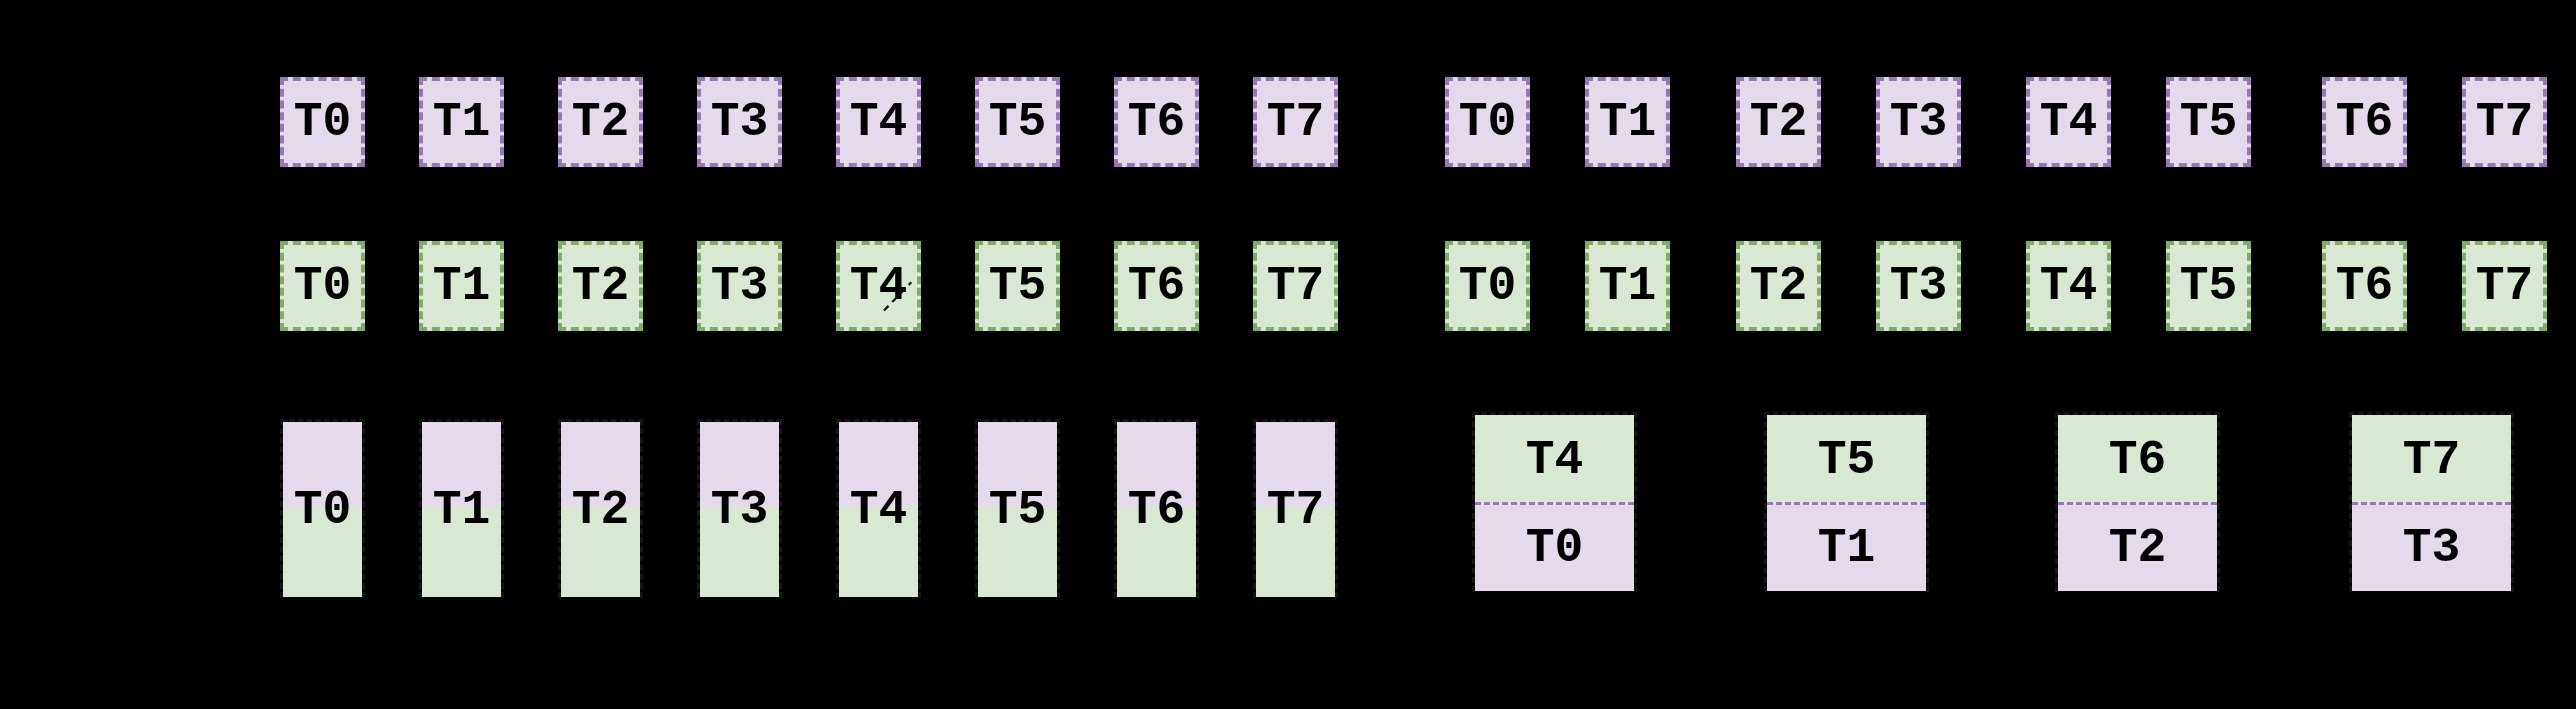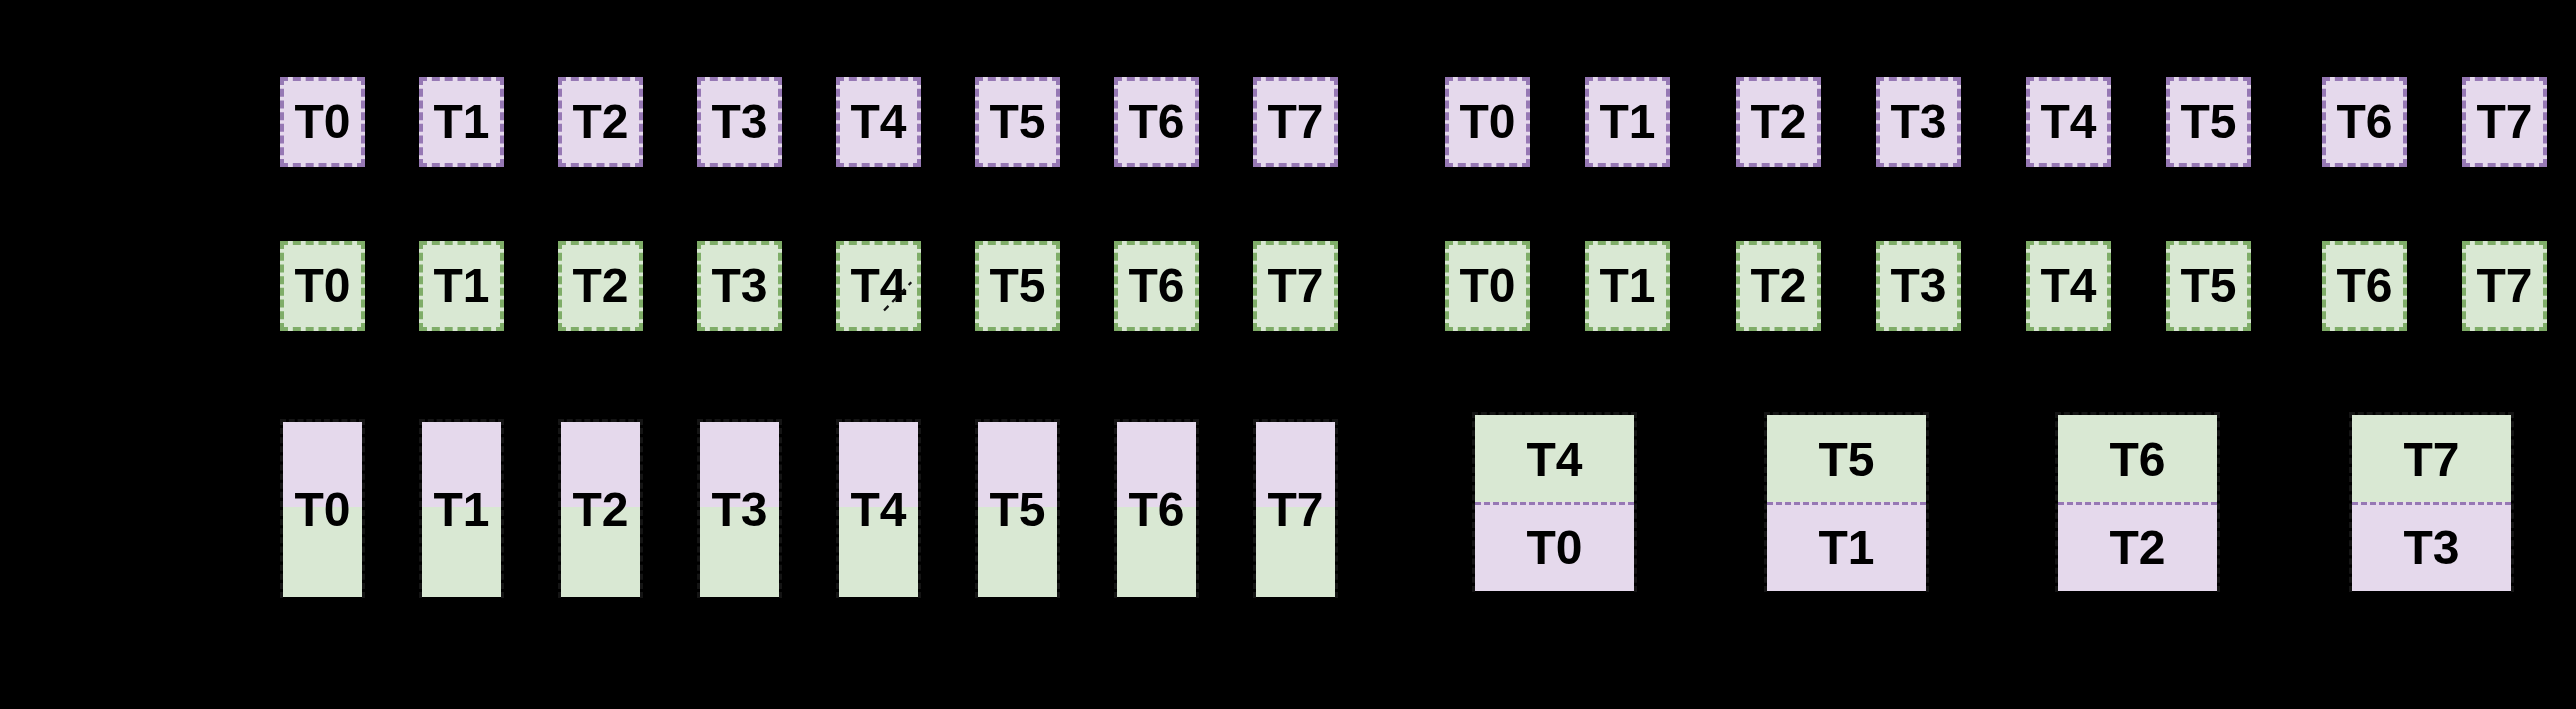--- a/index.html
+++ b/index.html
@@ -33,21 +33,21 @@
     display:flex;align-items:center;justify-content:center;
     font-size:48px;font-weight:bold;color:var(--label,#000);line-height:1;
   }
   .stack-green{background:var(--gfill);border-bottom:2.7px solid var(--divsolid);}
   .stack-purple{background:var(--pfill);border-top:3.6px dashed var(--divdash);}
   svg.overlay{position:absolute;left:0;top:0;pointer-events:none;}
 </style>
 </head>
 <body>
 
-<div id="figure" style="--bg: #000000; --pfill: #e5d9ec; --pborder: #9678b4; --gfill: #d9e8d3; --gborder: #7fad68; --sborder: #141414; --divsolid: #24052b; --divdash: #9678b4; --label: #000000; width: 2576px; height: 709px;">
+<div id="figure" style="--bg: #000000; --pfill: #e5d9ec; --pborder: #9678b4; --gfill: #d9e8d3; --gborder: #7fad68; --sborder: #141414; --divsolid: #24052b; --divdash: #9678b4; --label: #000000; width: 2576px; height: 709px; font-family: Liberation Mono, monospace;">
     <div class="box purple" style="left: 280px; top: 77px; width: 85px; height: 90px;">
       <span>T0</span>
     </div>
     <div class="box purple" style="left: 419px; top: 77px; width: 85px; height: 90px;">
       <span>T1</span>
     </div>
     <div class="box purple" style="left: 558px; top: 77px; width: 85px; height: 90px;">
       <span>T2</span>
     </div>
     <div class="box purple" style="left: 697px; top: 77px; width: 85px; height: 90px;">

